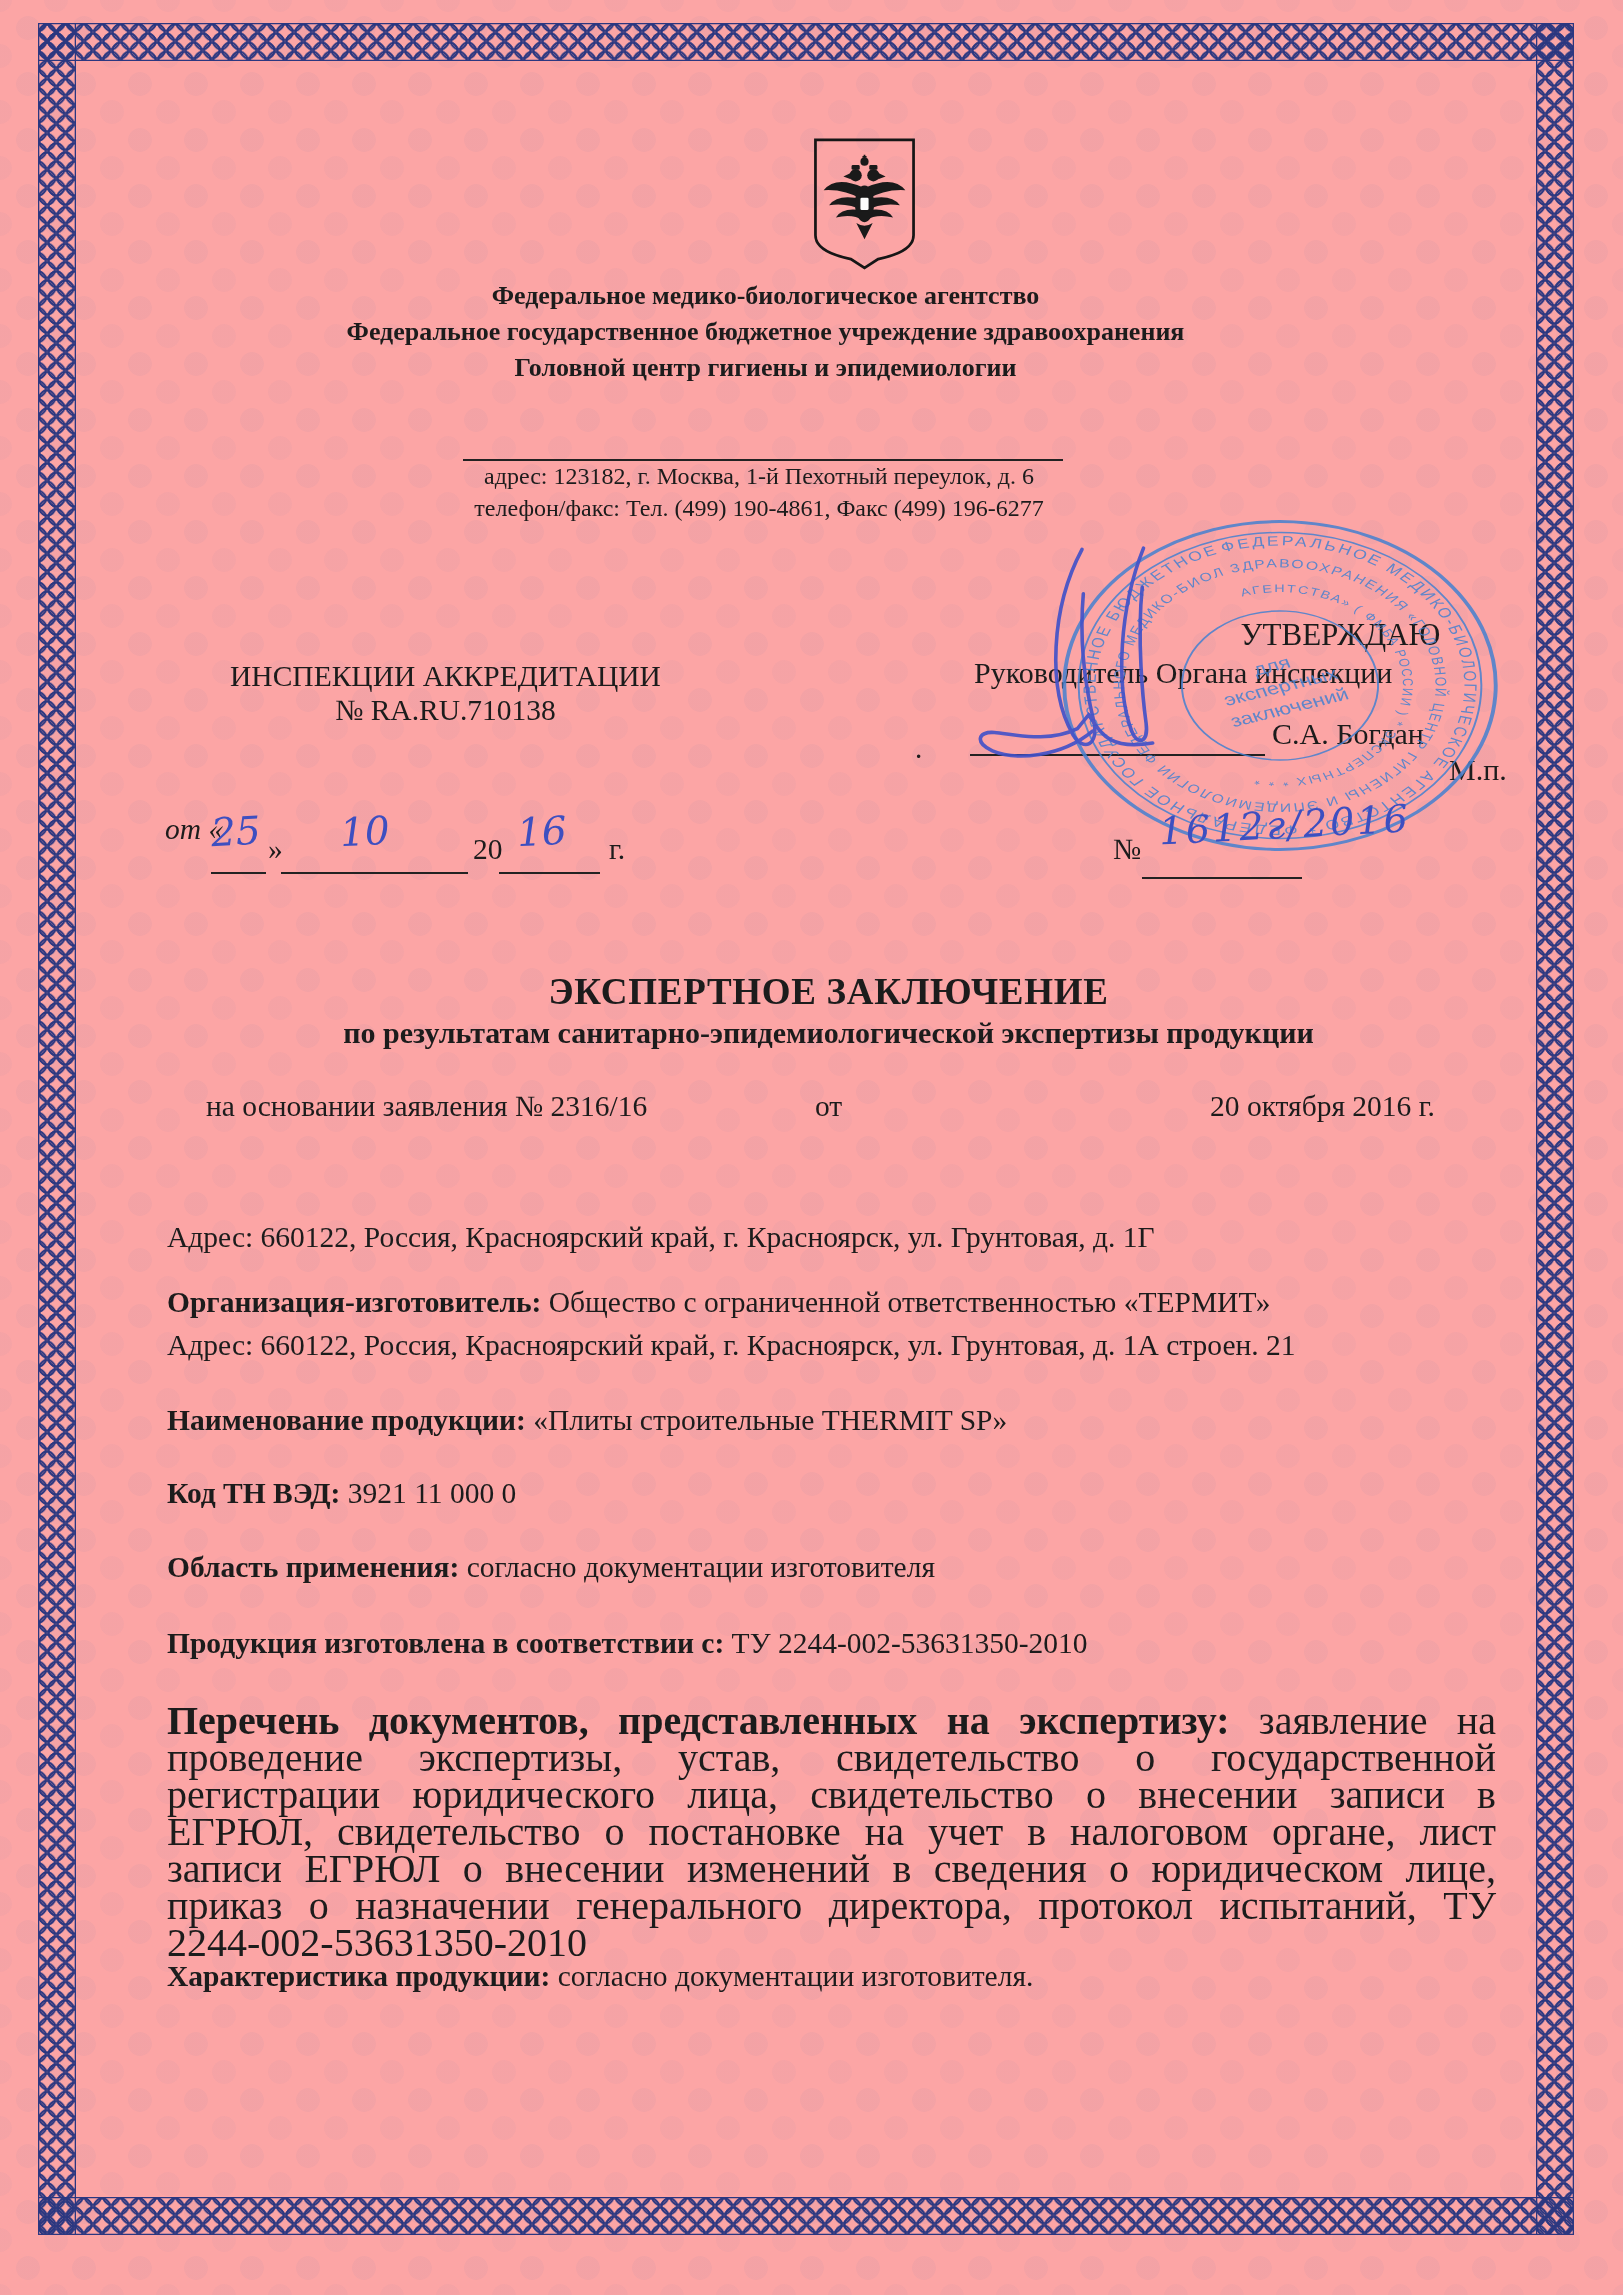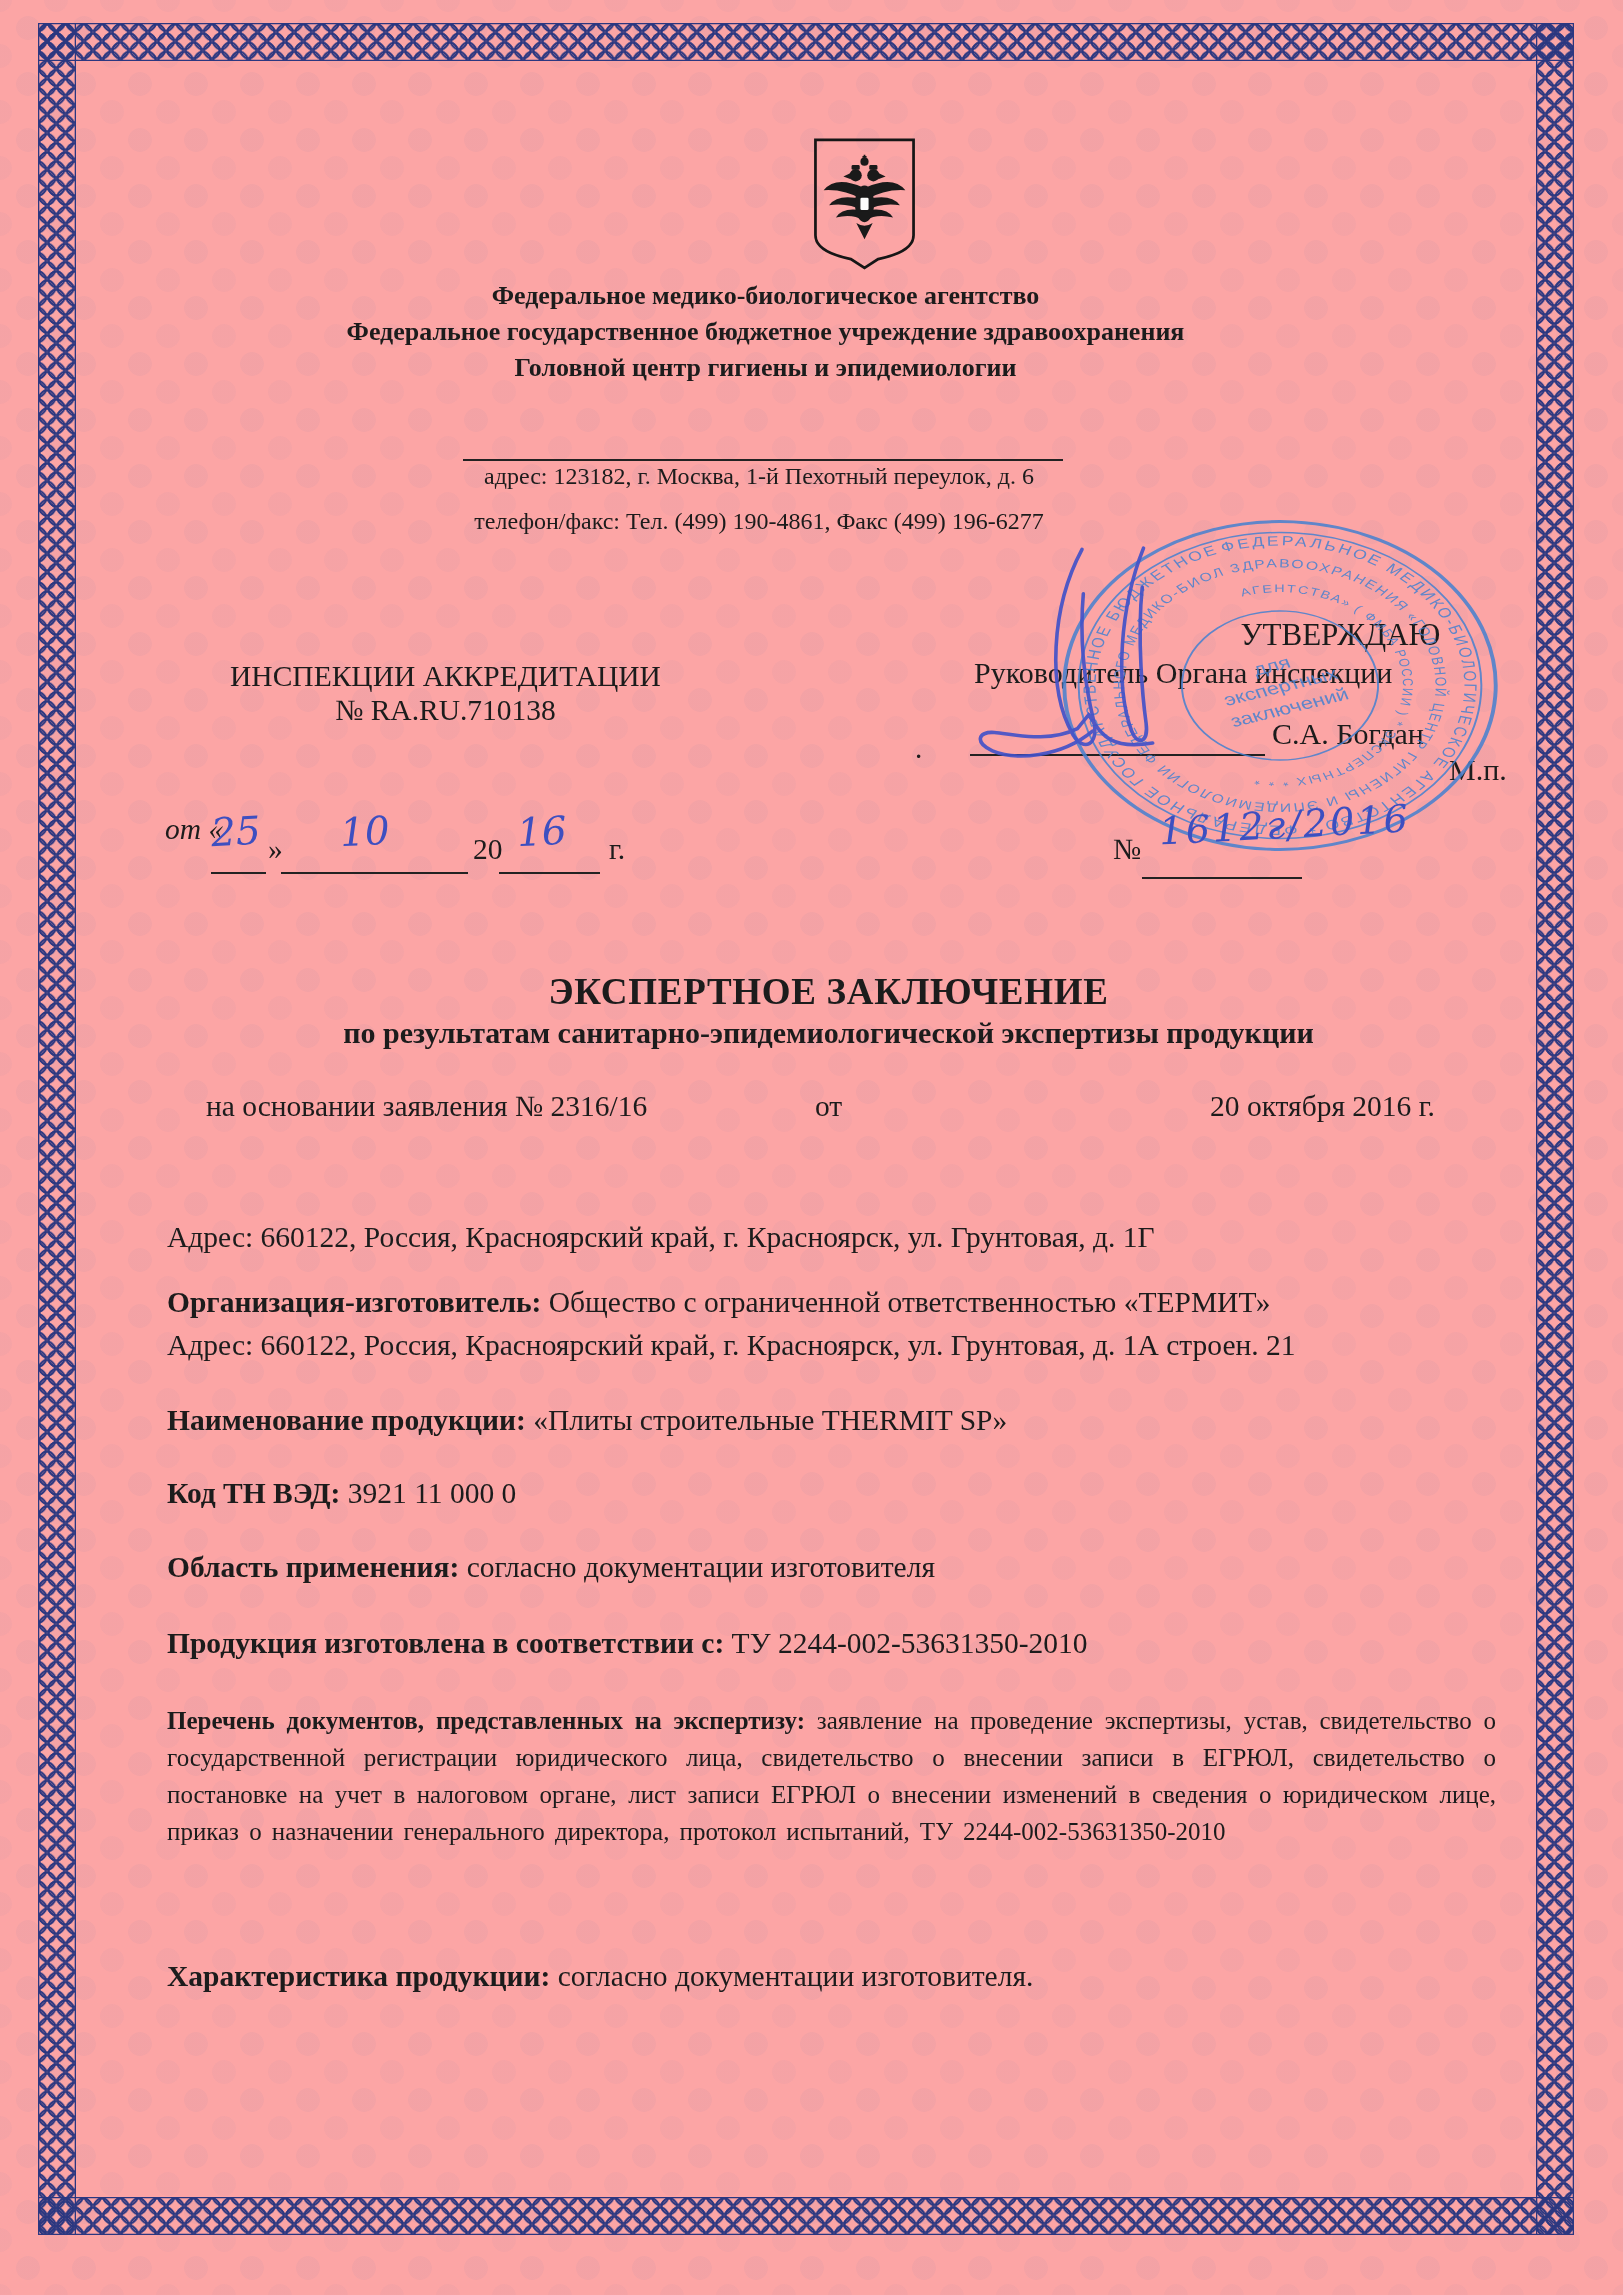--- a/index.html
+++ b/index.html
@@ -42,21 +42,21 @@
   .body44{font-size:29.5px;}
   .line{position:absolute;background:#222;height:2px;}
   .hand{
     font-family:"DejaVu Serif", serif;
     font-style:italic;
     color:#3d4fc0;
     transform:rotate(-3deg);
   }
   .para{
     position:absolute;left:167px;top:1702px;width:1329px;
-    font-size:25px;line-height:37px;text-align:justify;
+    font-size:40px;line-height:37px;text-align:justify;
     word-spacing:3.9px;white-space:normal;
   }
   .stampWrap{position:absolute;left:1054px;top:509px;width:452px;height:353px;opacity:.88;pointer-events:none;}
   .sigWrap{position:absolute;left:943px;top:535px;width:367px;height:242px;pointer-events:none;}
   .gerbWrap{position:absolute;left:810px;top:133px;width:109px;height:139px;}
 </style>
 </head>
 <body>
 
 <div class="page">
@@ -96,21 +96,21 @@
 
   <div class="t c hdr" style="left:39px;top:278px;width:1453px;line-height:36px;">
     <div>Федеральное медико-биологическое агентство</div>
     <div>Федеральное государственное бюджетное учреждение здравоохранения</div>
     <div>Головной центр гигиены и эпидемиологии</div>
   </div>
 
   <div class="line" style="left:463px;top:459px;width:600px;"></div>
 
   <div class="t c addr" style="left:39px;top:463px;width:1440px;">адрес: 123182, г. Москва, 1-й Пехотный переулок, д. 6</div>
-  <div class="t c addr" style="left:39px;top:508px;width:1440px;">телефон/факс: Тел. (499) 190-4861, Факс (499) 196-6277</div>
+  <div class="t c addr" style="left:39px;top:495px;width:1440px;">телефон/факс: Тел. (499) 190-4861, Факс (499) 196-6277</div>
 
   <div class="t c body44" style="left:223px;top:660px;width:445px;">ИНСПЕКЦИИ АККРЕДИТАЦИИ</div>
   <div class="t c body44" style="left:223px;top:694px;width:445px;">№ RA.RU.710138</div>
 
   <div class="t" style="left:1229px;top:617px;width:223px;text-align:center;font-size:31px;">УТВЕРЖДАЮ</div>
   <div class="t" style="left:974px;top:656px;font-size:30px;">Руководитель Органа инспекции</div>
   <div class="t" style="left:1272px;top:717px;font-size:30px;">С.А. Богдан</div>
   <div class="line" style="left:970px;top:754px;width:295px;"></div>
   <div class="t" style="left:915px;top:732px;font-size:29px;">.</div>
   <div class="t" style="left:1449px;top:753px;font-size:30px;">М.п.</div>

